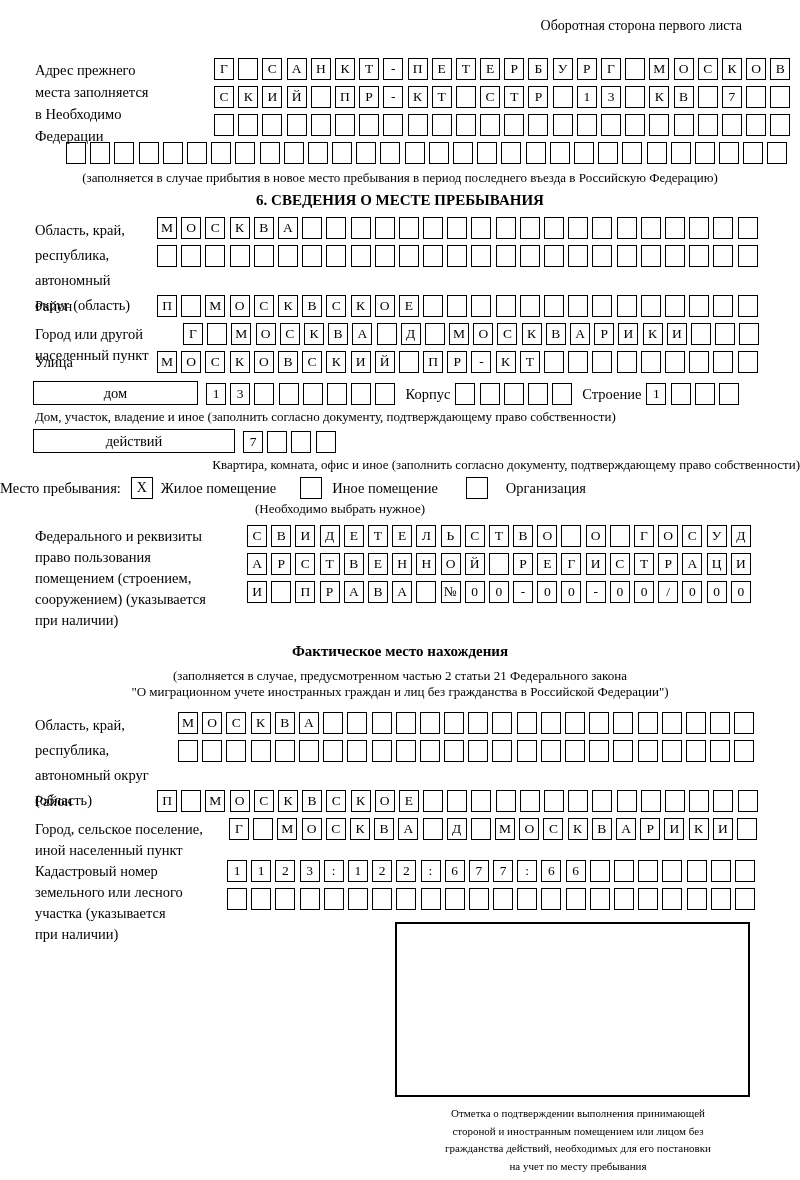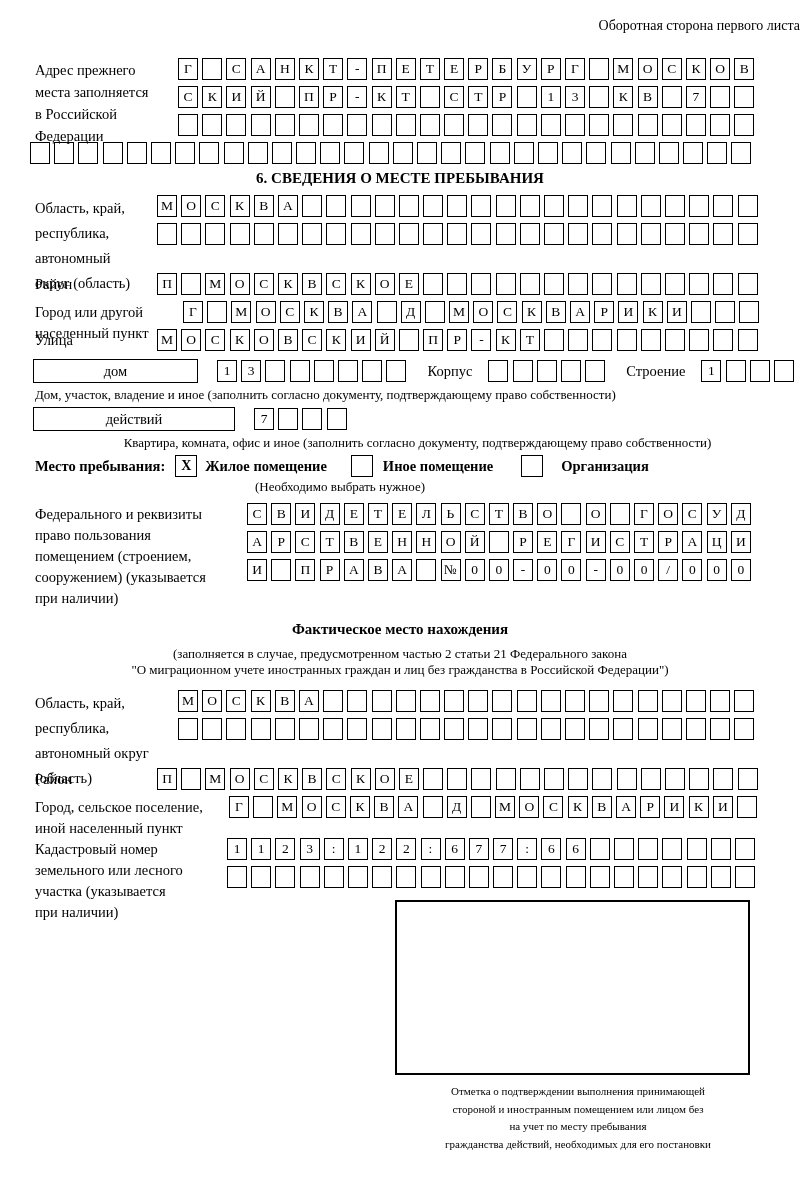--- a/index.html
+++ b/index.html
@@ -2,21 +2,21 @@
 <html lang="ru"><head>
 <meta charset="utf-8">
 <style>
   html,body{margin:0;padding:0;background:#fff;}
   .page{
     width:800px;height:1180px;box-sizing:border-box;
     padding-top:18px;position:relative;
     font-family:"Liberation Serif","DejaVu Serif",serif;
     color:#000;background:#fff;overflow:hidden;
   }
-  .hdr-right{ text-align:right; font-size:14px; }
+  .hdr-right{ text-align:right; padding-right:58px; font-size:14px; }
   .frow{ position:relative; }
   .flabel{
     position:absolute; left:35px; top:1px; width:150px;
     font-size:14.5px; line-height:21px;
   }
   .flabel.lh22{line-height:22px;}
   .cells{ display:flex; margin-bottom:6px; }
   .cell{
     width:20px; height:22px; box-sizing:border-box; flex:0 0 20px;
     border:1.6px solid #000; margin-right:4.2px;
@@ -24,51 +24,51 @@
     font-size:13.5px;
   }
   .note{ font-size:13px; text-align:center; }
   .sec-title{ font-size:15px; font-weight:bold; text-align:center; }
   .bigbox-label{
     box-sizing:border-box; border:1.8px solid #000; height:24px;
     display:inline-flex; align-items:center; justify-content:center;
     font-size:14.5px;
   }
   .inline-label{ font-size:14.5px; line-height:22px; white-space:nowrap; }
-  .hrow{ display:flex; align-items:center;gap:11px; }
+  .hrow{ display:flex; align-items:flex-end; }
   .cbox{
     width:22px;height:22px;box-sizing:border-box;border:1.6px solid #000;
     display:inline-flex;align-items:center;justify-content:center;
     font-size:14px; flex:0 0 22px;
   }
-  .mesto-line{ display:flex; align-items:center; margin-left:35px; font-size:14.5px;font-weight:bold; }
+  .mesto-line{ display:flex; align-items:center; font-size:14.5px; }
   .stamp-box{
     box-sizing:border-box; border:2px solid #000;
     width:355px; height:175px; margin-left:395px;
   }
   .stamp-caption{
     margin-left:388px; width:380px; text-align:center;
     font-size:11px; line-height:17.5px;
   }
   .mt2{margin-top:2px;} .mt4{margin-top:4px;} .mt6{margin-top:6px;}
   .mt8{margin-top:8px;} .mt12{margin-top:12px;}
-  .mt20{margin-top:20px;} .mt24{margin-top:24px;} .mt28{margin-top:28px;} .mt40{margin-top:40px;}
+  .mt20{margin-top:20px;} .mt24{margin-top:24px;padding-left:36px;} .mt28{margin-top:28px;} .mt40{margin-top:40px;}
 </style>
 </head>
 <body>
 
 <div class="page">
 
   <div class="hdr-right">Оборотная сторона первого листа</div>
 
   <div class="frow mt24">
     <div class="flabel lh22">
       <div>Адрес прежнего</div>
       <div>места заполняется</div>
-      <div>в Российской</div>
+      <div>в Необходимо</div>
       <div>Федерации</div>
     </div>
     <div class="cells" style="margin-left:178px">
         <span class="cell">Г</span>
         <span class="cell"></span>
         <span class="cell">С</span>
         <span class="cell">А</span>
         <span class="cell">Н</span>
         <span class="cell">К</span>
         <span class="cell">Т</span>
@@ -168,20 +168,21 @@
         <span class="cell"></span>
         <span class="cell"></span>
         <span class="cell"></span>
         <span class="cell"></span>
         <span class="cell"></span>
         <span class="cell"></span>
         <span class="cell"></span>
         <span class="cell"></span>
       </div>
   </div>
+  <div class="note">(заполняется в случае прибытия в новое место пребывания в период последнего въезда в Российскую Федерацию)</div>
 
   <div class="sec-title mt6">6. СВЕДЕНИЯ О МЕСТЕ ПРЕБЫВАНИЯ</div>
 
   <div class="frow mt8">
     <div class="flabel" style="line-height:25px">
       <div>Область, край,</div>
       <div>республика,</div>
       <div>автономный</div>
       <div>округ (область)</div>
     </div>
@@ -368,21 +369,21 @@
 
   <div class="hrow mt4" style="margin-left:33px">
     <div class="bigbox-label" style="width:202px">действий</div>
     <div class="cells" style="margin-left:8px;margin-bottom:0">
         <span class="cell">7</span>
         <span class="cell"></span>
         <span class="cell"></span>
         <span class="cell"></span>
       </div>
   </div>
-  <div class="note mt4" style="text-align:center;margin-left:35px">Квартира, комната, офис и иное (заполнить согласно документу, подтверждающему право собственности)</div>
+  <div class="note mt4" style="text-align:right;margin-left:35px">Квартира, комната, офис и иное (заполнить согласно документу, подтверждающему право собственности)</div>
 
   <div class="mesto-line mt4">
     <span>Место пребывания:</span>
     <span class="cbox" style="margin-left:10px">X</span>
     <span style="margin-left:8px">Жилое помещение</span>
     <span class="cbox" style="margin-left:24px"></span>
     <span style="margin-left:10px">Иное помещение</span>
     <span class="cbox" style="margin-left:28px"></span>
     <span style="margin-left:18px">Организация</span>
   </div>
@@ -648,17 +649,17 @@
         <span class="cell"></span>
         <span class="cell"></span>
         <span class="cell"></span>
       </div>
   </div>
 
   <div class="stamp-box mt12"></div>
   <div class="stamp-caption mt8">
     <div>Отметка о подтверждении выполнения принимающей</div>
     <div>стороной и иностранным помещением или лицом без</div>
+    <div>гражданства действий, необходимых для его постановки</div>
     <div>на учет по месту пребывания</div>
-    <div>гражданства действий, необходимых для его постановки</div>
   </div>
 
 </div>
 
 </body></html>

